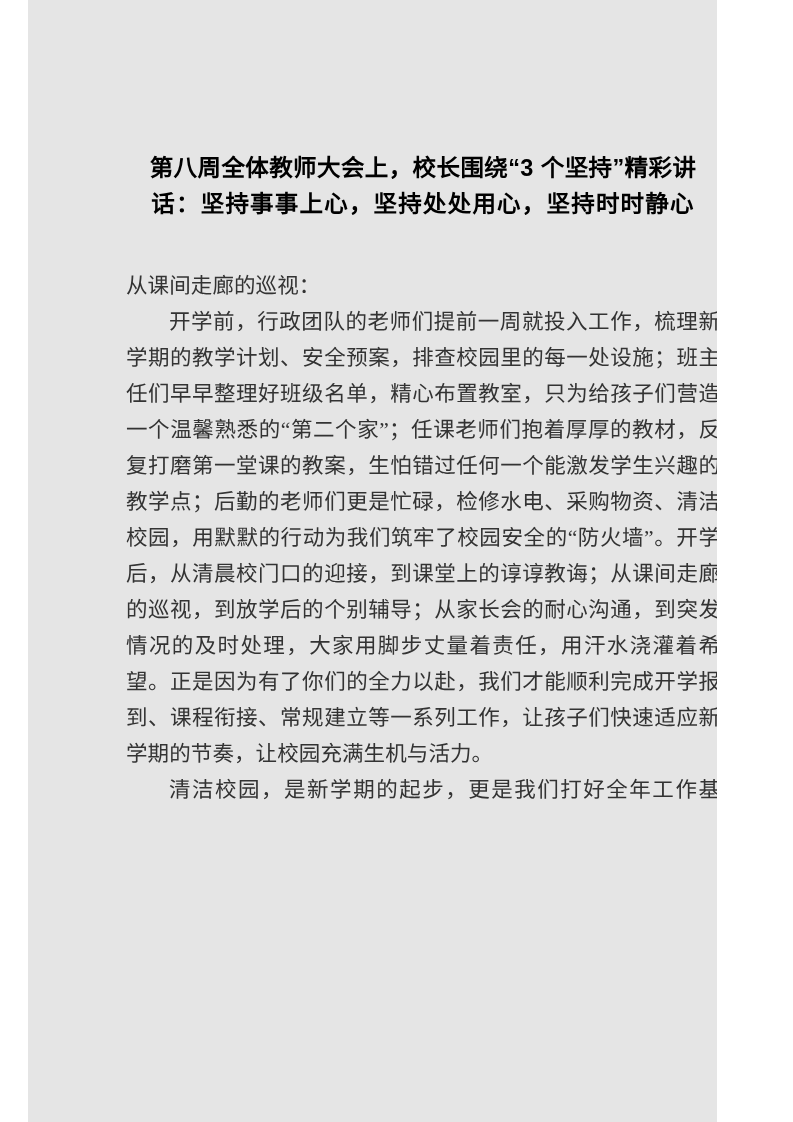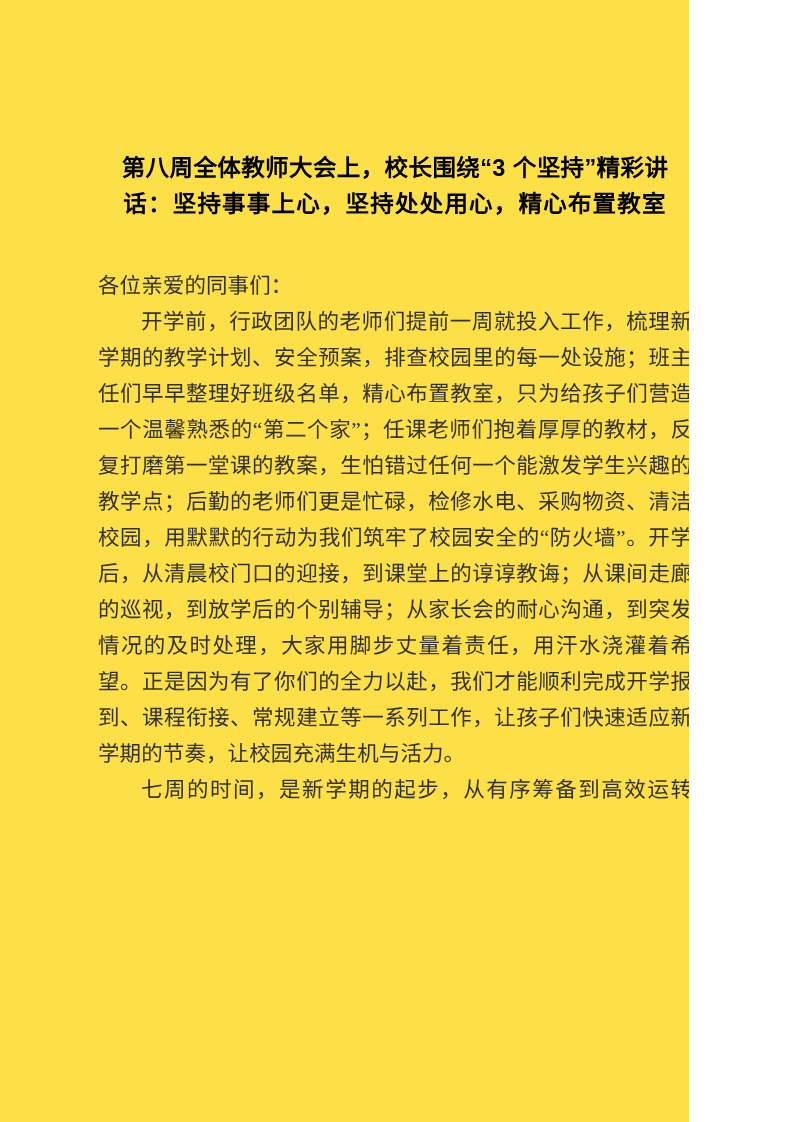--- a/index.html
+++ b/index.html
@@ -11,23 +11,24 @@
 
   body {
     font-family: "Liberation Serif", "DejaVu Serif", serif;
     -webkit-font-smoothing: antialiased;
   }
 
   #page {
     position: relative;
     width: 689px;
     height: 1122px;
-    background: #fde047;
+    background: #e5e5e5;
     overflow: hidden;
     box-sizing: border-box;
+    margin-left: 28px;
   }
 
   #doc-body {
     position: absolute;
     left: 98px;
     top: 150px;
     width: 594px;
   }
 
   
@@ -89,28 +90,28 @@
 </style>
 </head>
 <body>
 
 <div id="page">
 
   <div id="doc-body">
 
     <h1 class="doc-title">
       <span class="title-line line-1">第八周全体教师大会上，校长围绕“3 个坚持”精彩讲</span>
-      <span class="title-line line-2">话：坚持事事上心，坚持处处用心，精心布置教室</span>
+      <span class="title-line line-2">话：坚持事事上心，坚持处处用心，坚持时时静心</span>
     </h1>
 
     <div class="title-gap"></div>
 
-    <p class="para no-indent">各位亲爱的同事们：</p>
+    <p class="para no-indent">从课间走廊的巡视：</p>
 
 
 
     <p class="para indent">开学前，行政团队的老师们提前一周就投入工作，梳理新学期的教学计划、安全预案，排查校园里的每一处设施；班主任们早早整理好班级名单，精心布置教室，只为给孩子们营造一个温馨熟悉的“第二个家”；任课老师们抱着厚厚的教材，反复打磨第一堂课的教案，生怕错过任何一个能激发学生兴趣的教学点；后勤的老师们更是忙碌，检修水电、采购物资、清洁校园，用默默的行动为我们筑牢了校园安全的“防火墙”。开学后，从清晨校门口的迎接，到课堂上的谆谆教诲；从课间走廊的巡视，到放学后的个别辅导；从家长会的耐心沟通，到突发情况的及时处理，大家用脚步丈量着责任，用汗水浇灌着希望。正是因为有了你们的全力以赴，我们才能顺利完成开学报到、课程衔接、常规建立等一系列工作，让孩子们快速适应新学期的节奏，让校园充满生机与活力。</p>
 
-    <p class="para indent clipped">七周的时间，是新学期的起步，从有序筹备到高效运转</p>
+    <p class="para indent clipped">清洁校园，是新学期的起步，更是我们打好全年工作基</p>
 
   </div>
 
 </div>
 
 </body></html>

